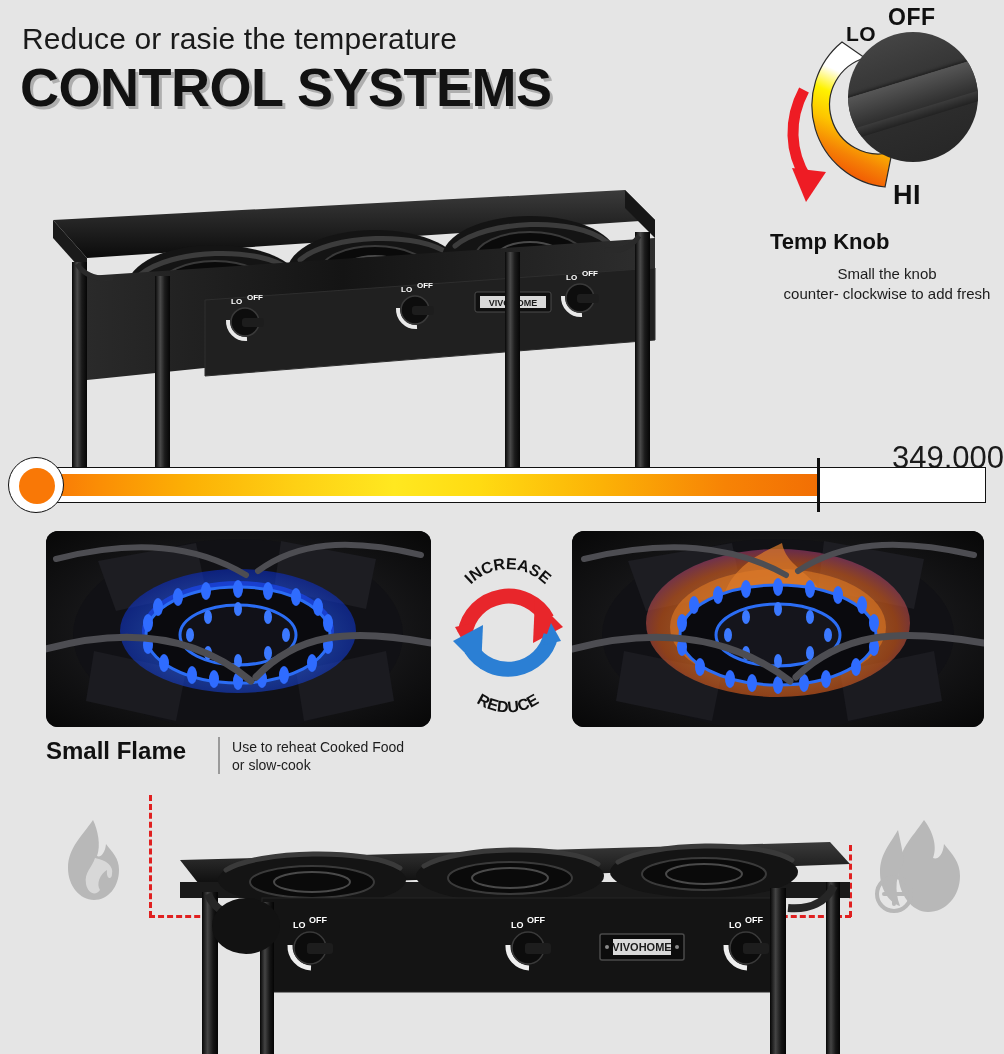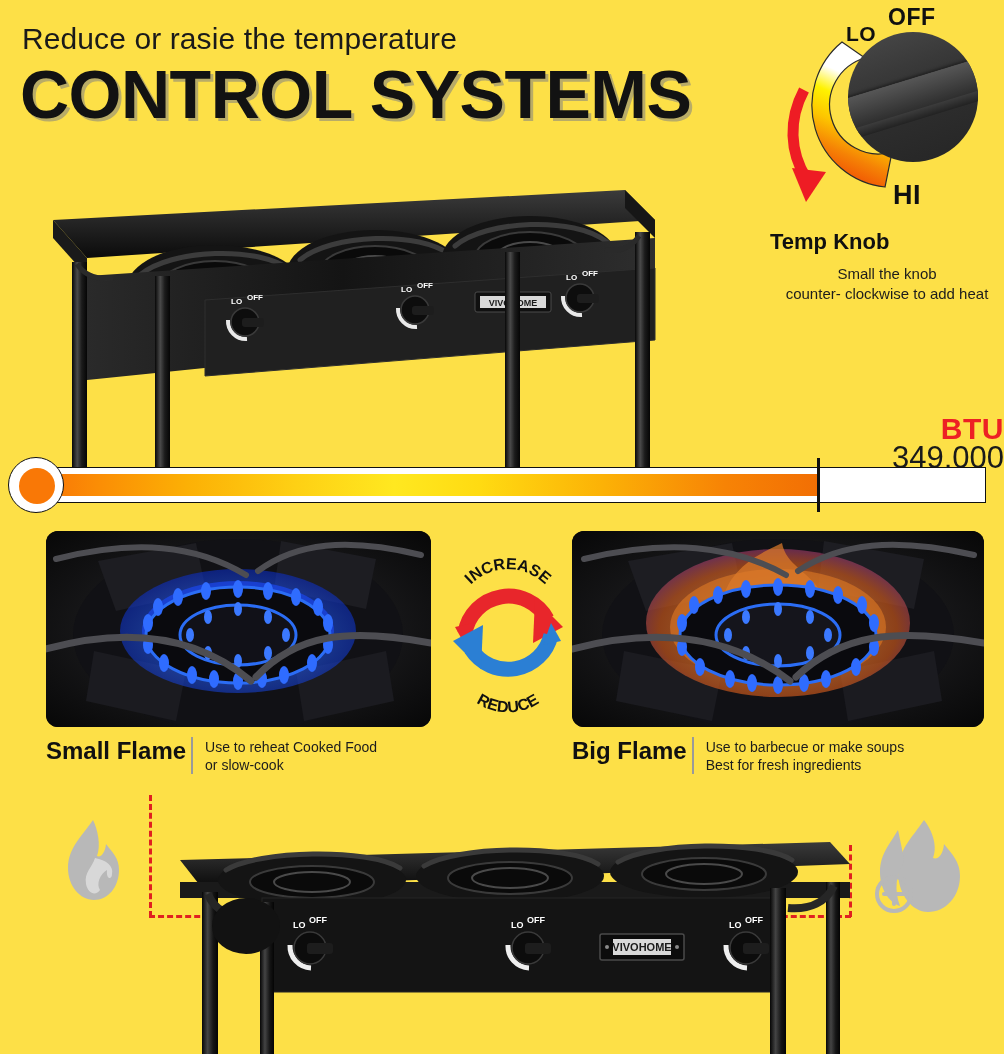--- a/index.html
+++ b/index.html
@@ -2,31 +2,31 @@
 <html><head>
 <meta charset="utf-8">
 <style>
   * { box-sizing: border-box; margin: 0; padding: 0; }
   html, body {
     width: 1004px; height: 1054px;
     background: #ffffff;
     font-family: "Liberation Sans", sans-serif;
     overflow: hidden;
   }
-  #page { position: relative; width: 1004px; height: 1054px; background:#fde047;text-decoration:underline; }
+  #page { position: relative; width: 1004px; height: 1054px; background:#e5e5e5;text-decoration:underline; }
 
   
   #headline-sub {
     position: absolute; left: 22px; top: 22px;
     font-size: 30px; color: #1a1a1a; letter-spacing: 0.1px;
     font-family: "Liberation Sans", sans-serif; font-weight: 400;
   }
   #headline-main {
     position: absolute; left: 20px; top: 60px;
-    font-size: 68px; font-weight: bold; color: #121212;
+    font-size: 54px; font-weight: bold; color: #121212;
     letter-spacing: -0.5px; line-height: 1;
     text-shadow: 3px 3px 0 rgba(130,130,130,0.55);
   }
 
   
   #knob-cluster { position: absolute; left: 770px; top: 2px; width: 234px; height: 310px; }
   #knob-body {
     position: absolute; left: 78px; top: 30px; width: 130px; height: 130px;
     border-radius: 50%;
     background:
@@ -98,21 +98,21 @@
   .flame-panel { position: absolute; }
   #panel-small { left: 46px; top: 531px; width: 385px; }
   #panel-big   { left: 572px; top: 531px; width: 412px; }
   .flame-photo {
     position: relative; width: 100%; height: 196px;
     border-radius: 12px; overflow: hidden; background: #0c0c0c;
   }
   .caption-row { display: flex; align-items: flex-start; margin-top: 10px; }
   .caption-title {
     font-size: 24px; font-weight: bold; color: #111;
-    white-space: nowrap; padding-right: 5px; line-height: 1.15;
+    white-space: nowrap; padding-right: 32px; line-height: 1.15;
   }
   .caption-divider { width: 2px; background: #9a9a9a; align-self: stretch; margin-right: 12px; }
   .caption-text { font-size: 14px; color: #1c1c1c; line-height: 1.3; padding-top: 1px; }
 
   
   #inc-red { position: absolute; left: 443px; top: 549px; width: 130px; height: 165px; }
 
   
   #flame-icon-small { position: absolute; left: 62px; top: 818px; width: 62px; height: 86px; }
   #flame-icon-big   { position: absolute; left: 872px; top: 818px; width: 104px; height: 104px; }
@@ -166,21 +166,21 @@
       <div id="knob-ridge2"></div>
     </div>
 
     <div class="knob-lbl" id="knob-lbl-off">OFF</div>
     <div class="knob-lbl" id="knob-lbl-lo">LO</div>
     <div class="knob-lbl" id="knob-lbl-hi">HI</div>
 
     <div id="knob-title">Temp Knob</div>
     <div id="knob-desc">
       <span>Small the knob</span><br>
-      <span>counter- clockwise to add heat</span>
+      <span>counter- clockwise to add fresh</span>
     </div>
   </div>
 
   <svg id="stove-top" viewBox="0 0 640 300">
     <defs>
       <linearGradient id="blkA" x1="0" y1="0" x2="0" y2="1">
         <stop offset="0%" stop-color="#3b3b3b"></stop>
           <stop offset="100%" stop-color="#0b0b0b"></stop>
       </linearGradient>
       <linearGradient id="blkB" x1="0" y1="0" x2="1" y2="0">
@@ -261,21 +261,20 @@
     <g>
       <rect x="37" y="82" width="15" height="218" fill="url(#legG)"></rect>
       <rect x="120" y="96" width="15" height="204" fill="url(#legG)"></rect>
       <rect x="470" y="72" width="15" height="228" fill="url(#legG)"></rect>
       <rect x="600" y="52" width="15" height="248" fill="url(#legG)"></rect>
       <path d="M42,84 C50,96 62,100 78,98" fill="none" stroke="#2a2a2a" stroke-width="5"></path>
       <path d="M604,56 C596,68 584,72 570,70" fill="none" stroke="#2a2a2a" stroke-width="5"></path>
     </g>
   </svg>
 
-  <div id="btu-label">BTU</div>
   <div id="btu-value">349,000</div>
 
   <div id="thermo">
     <div id="thermo-track">
       <div id="thermo-fill" style="width: 768px;"></div>
       <div id="thermo-tick" style="left: 768px;"></div>
     </div>
     <div id="thermo-bulb">
       <div id="thermo-bulb-in"></div>
     </div>
@@ -415,28 +414,20 @@
             <ellipse cx="174" cy="122" rx="4" ry="7"></ellipse>
           <ellipse cx="156" cy="104" rx="4" ry="7"></ellipse>
             <ellipse cx="174" cy="86" rx="4" ry="7"></ellipse>
         </g>
         <path d="M0,118 C84,96 158,104 218,150" fill="none" stroke="#4d4d52" stroke-width="7" stroke-linecap="round"></path>
         <path d="M412,112 C322,96 268,104 224,146" fill="none" stroke="#4d4d52" stroke-width="7" stroke-linecap="round"></path>
         <path d="M12,28 C96,8 160,14 214,44" fill="none" stroke="#4d4d52" stroke-width="6" stroke-linecap="round"></path>
         <path d="M402,24 C322,6 268,12 226,40" fill="none" stroke="#4d4d52" stroke-width="6" stroke-linecap="round"></path>
       </svg>
     </div>
-    <div class="caption-row">
-      <div class="caption-title">Big Flame</div>
-      <div class="caption-divider"></div>
-      <div class="caption-text">
-        <span>Use to barbecue or make soups</span><br>
-        <span>Best for fresh ingredients</span>
-      </div>
-    </div>
   </div>
 
   <svg id="inc-red" viewBox="0 0 130 165">
     <defs>
       <path id="topArcPath" d="M 14,62 A 52,52 0 0 1 116,62" fill="none"></path>
       <path id="botArcPath" d="M 10,118 A 56,56 0 0 0 120,118" fill="none"></path>
     </defs>
 
     <path d="M 22,84 A 44,44 0 0 1 104,70" fill="none" stroke="#e8262b" stroke-width="15"></path>
     <polygon points="92,50 120,78 90,94" fill="#e8262b"></polygon>

